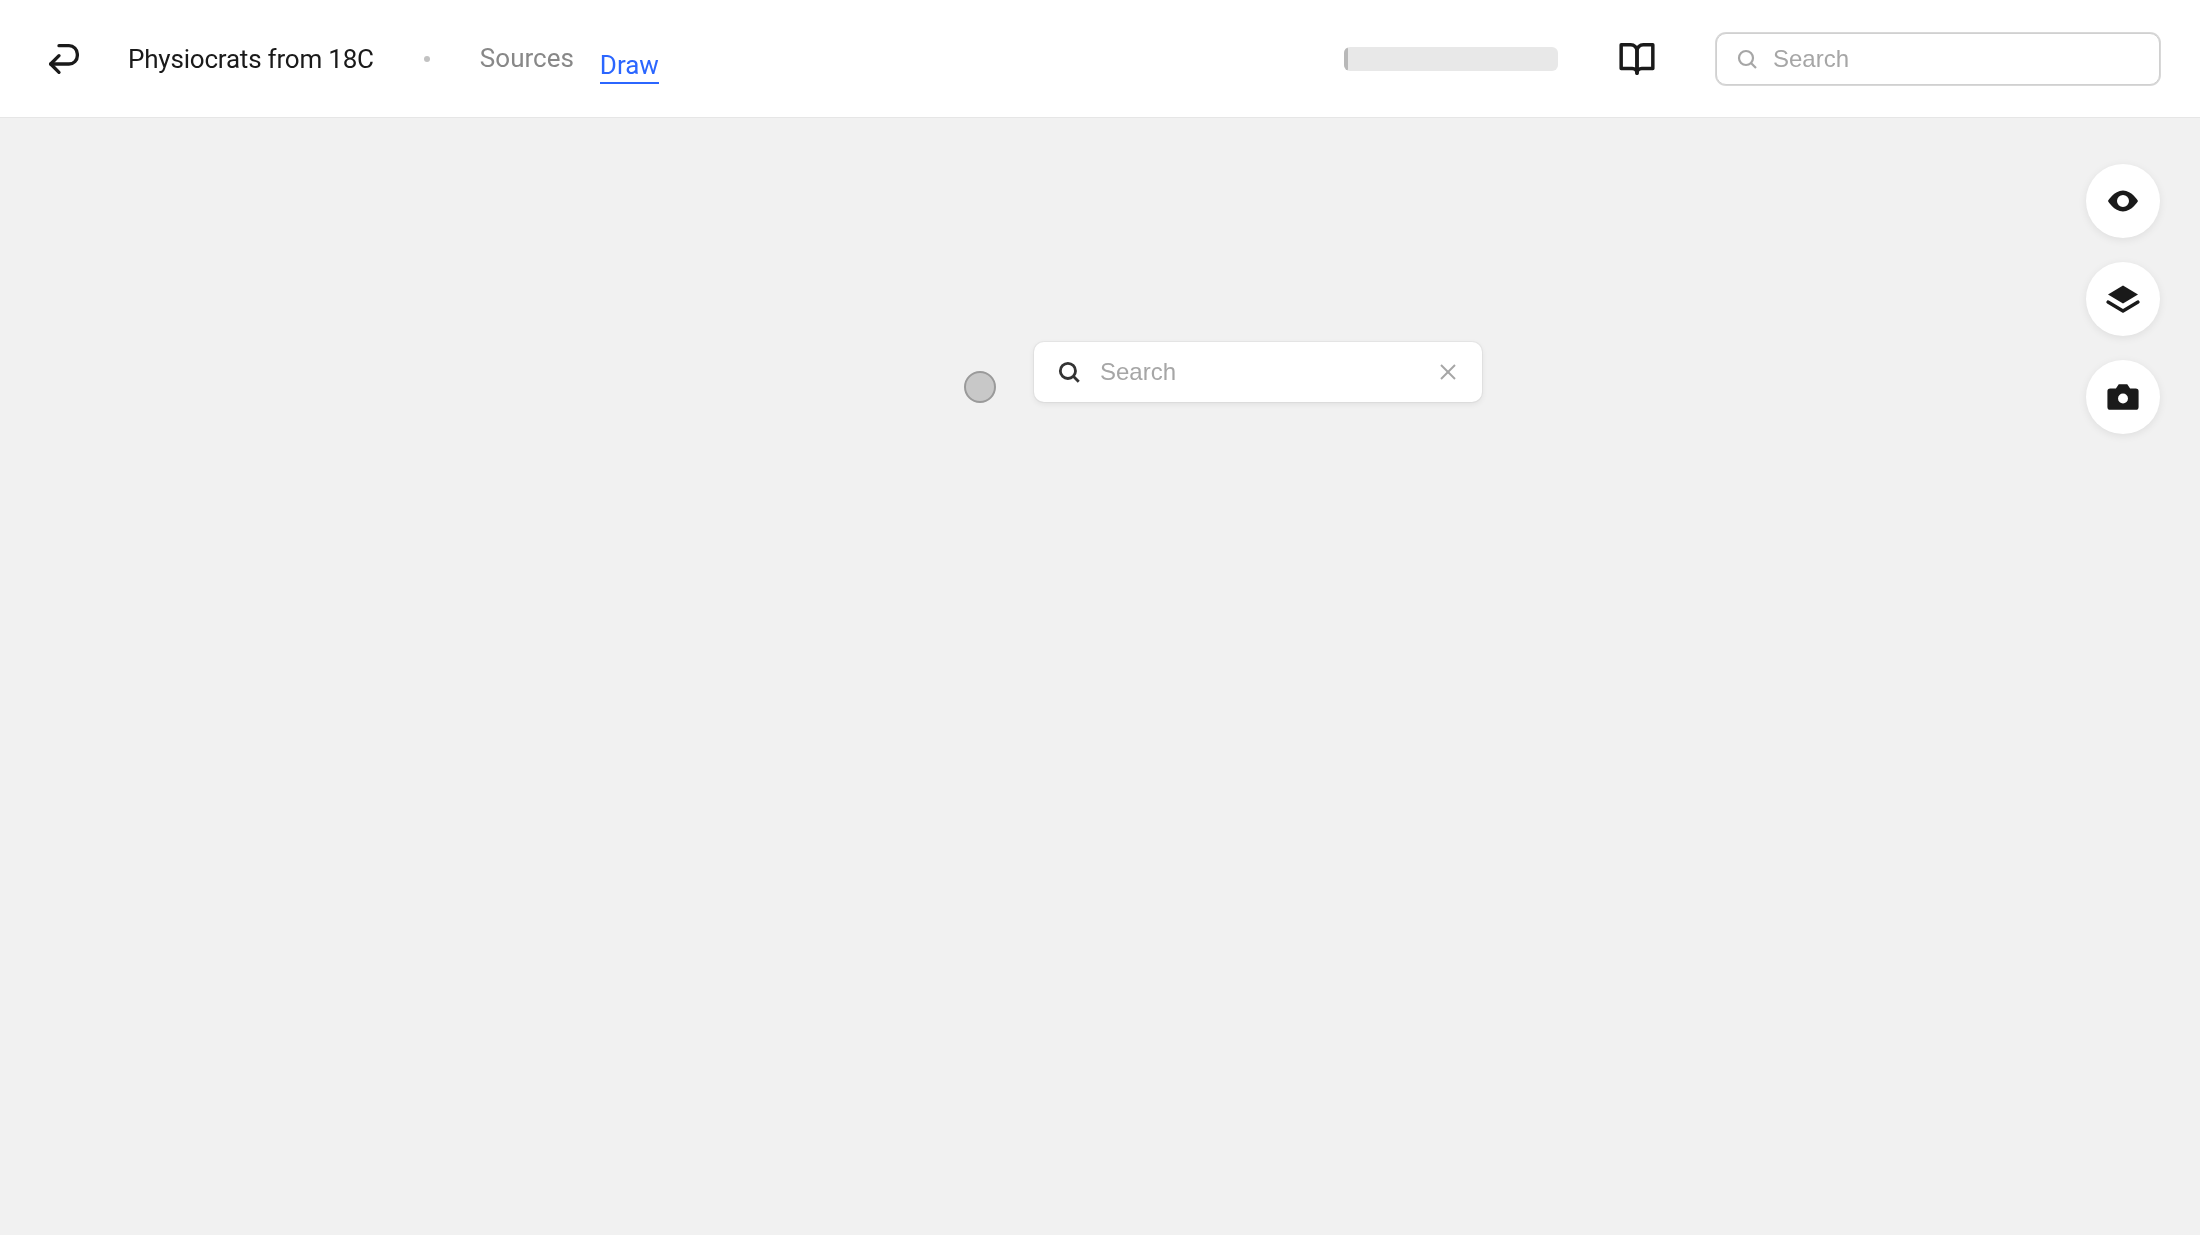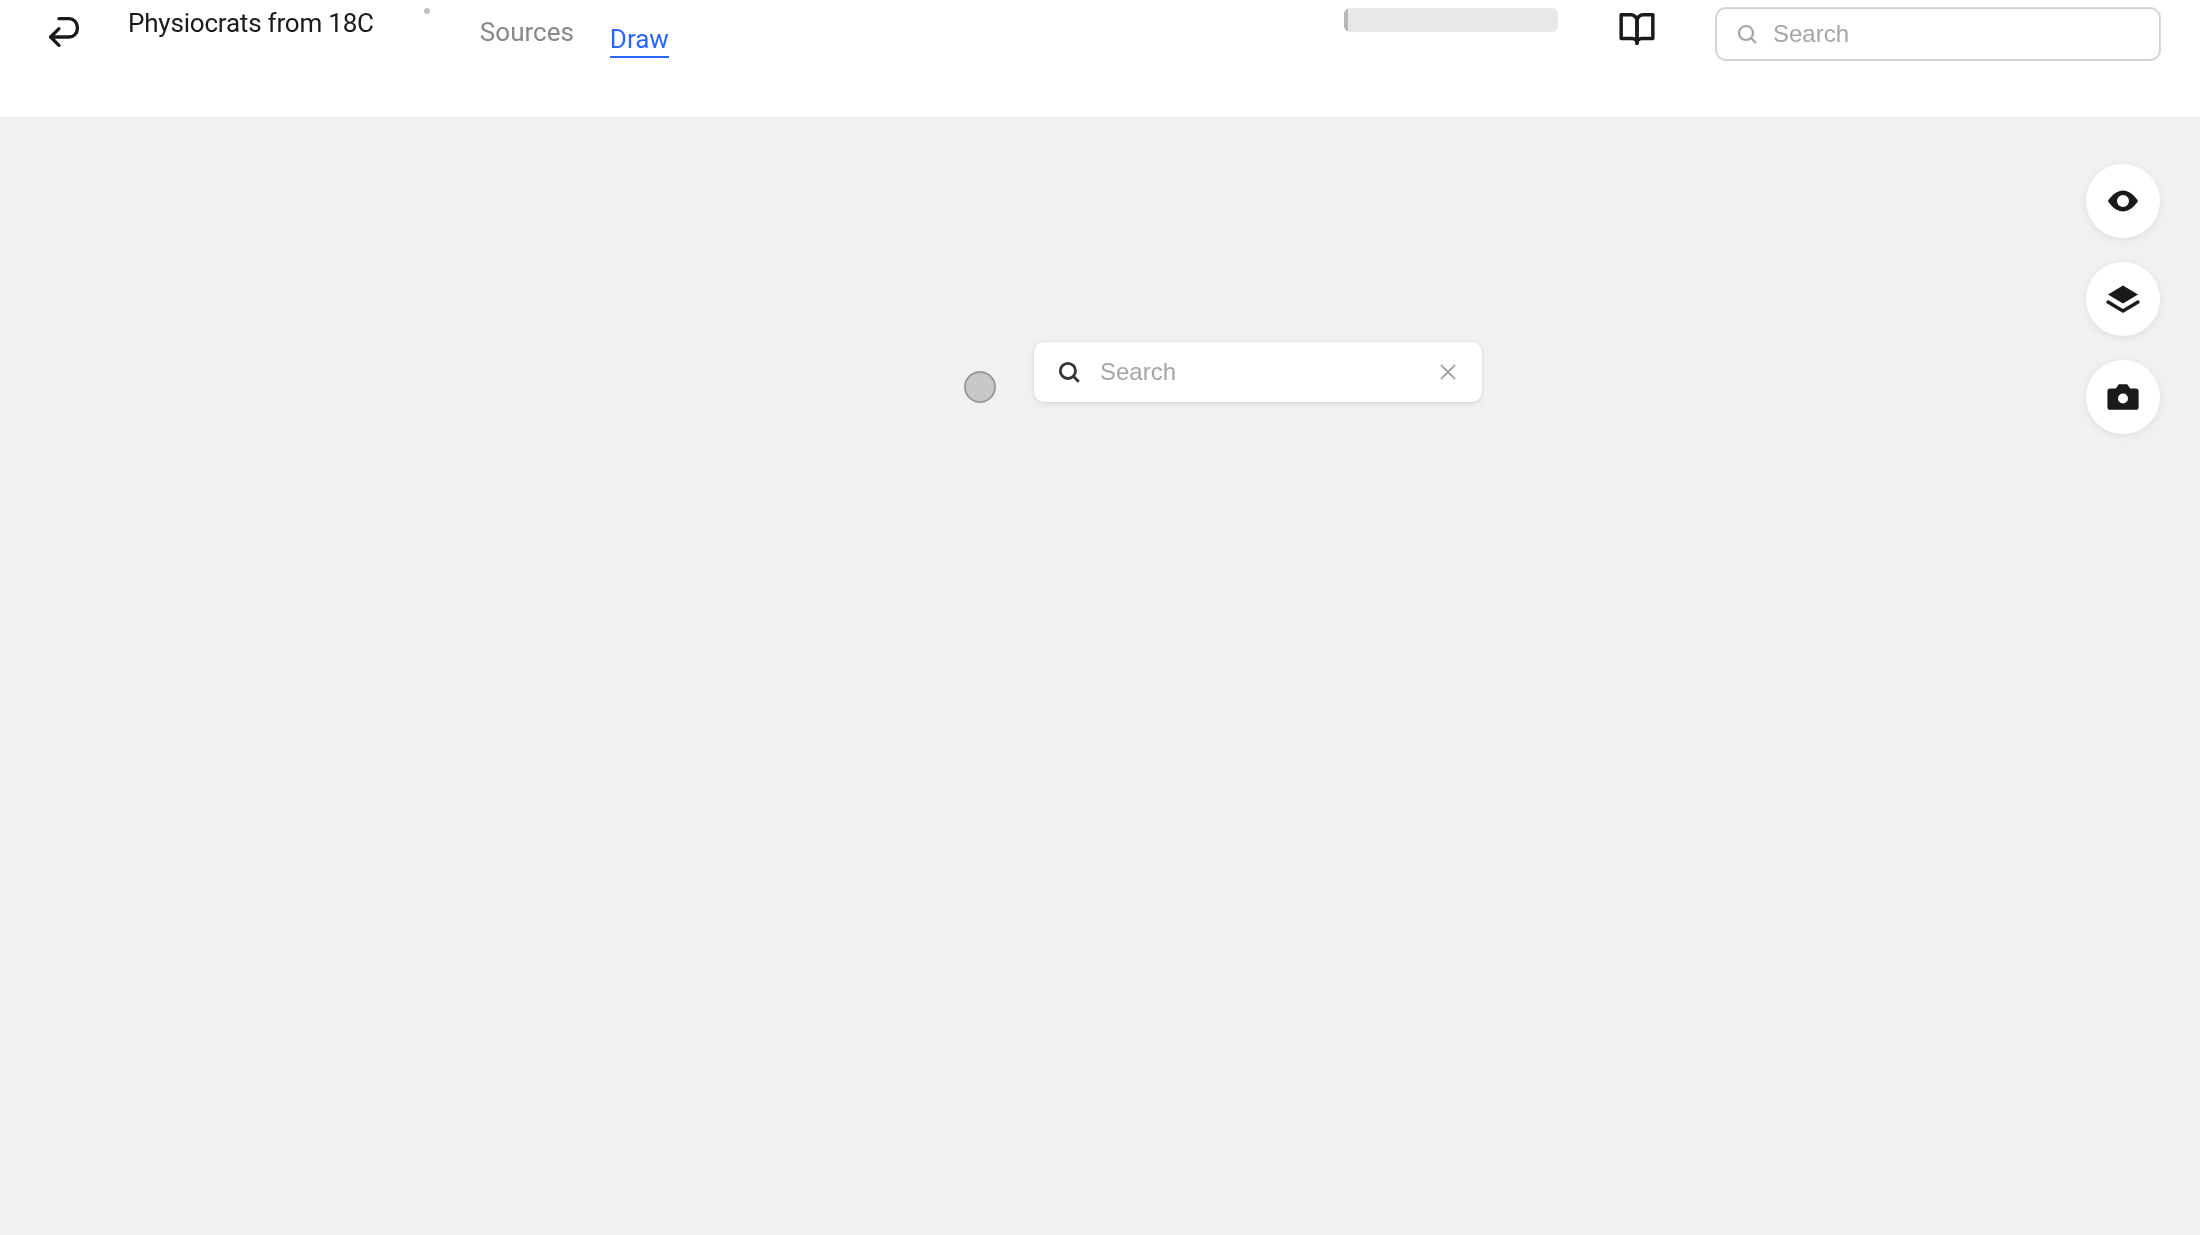--- a/index.html
+++ b/index.html
@@ -12,21 +12,21 @@
       width: 2200px;
       height: 1235px;
       background: #f1f1f1;
       overflow: hidden;
     }
     .header {
       background: #ffffff;
       height: 118px;
       border-bottom: 1px solid #e6e6e6;
       display: flex;
-      align-items: flex-start;
+      align-items: center;
       padding: 8px 40px;
       gap: 40px;
     }
     .back-btn {
       width: 48px;
       height: 48px;
       display: flex;
       align-items: center;
       justify-content: center;
       cursor: pointer;
@@ -39,21 +39,21 @@
     }
     .dot-sep {
       width: 6px;
       height: 6px;
       border-radius: 50%;
       background: #c2c2c2;
       margin: 0 10px;
     }
     .tabs {
       display: flex;
-      gap: 36px;
+      gap: 26px;
       align-items: center;
     }
     .tab {
       font-size: 26px;
       color: #888;
       cursor: pointer;
       padding-bottom: 2px;
     }
     .tab.active {
       color: #2b66ff;

